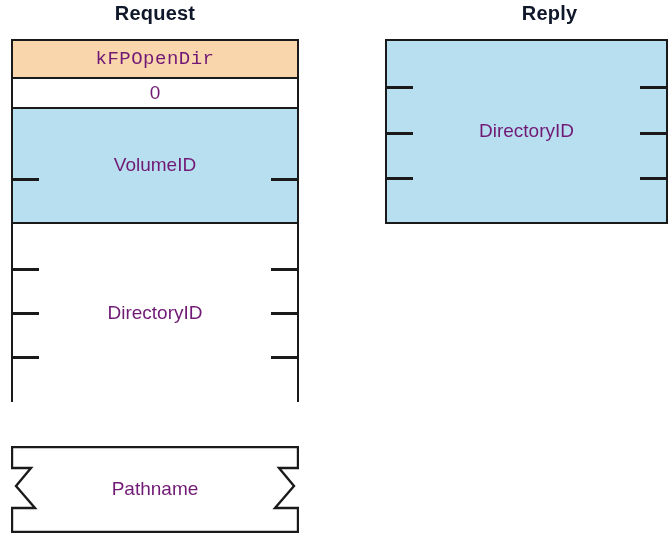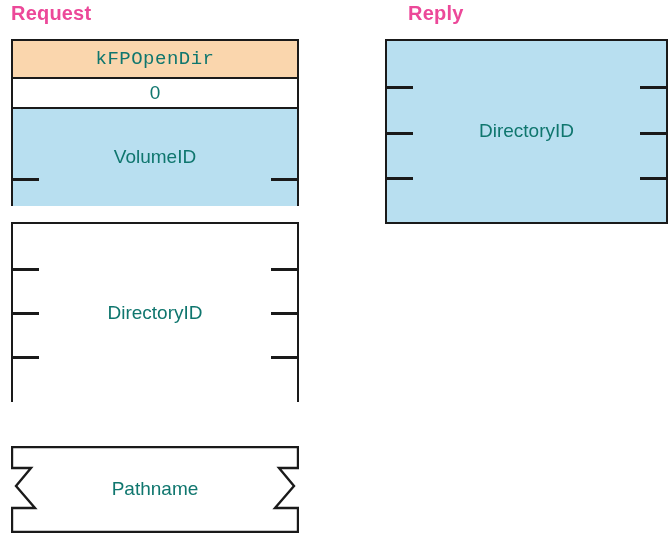--- a/index.html
+++ b/index.html
@@ -17,22 +17,22 @@
   .diagram {
     position: absolute;
     left: 0; top: 0;
     width: 671px;
     height: 539px;
   }
   .col-title {
     position: absolute;
     font-size: 20px;
     font-weight: bold;
-    color: #ec4899;
-    text-align: left;
+    color: #0f172a;
+    text-align: center;
     letter-spacing: 0.2px;
   }
   #title-request { left: 11px; top: 2px; width: 288px; }
   #title-reply   { left: 408px; top: 2px; width: 283px; }
 
   .packet {
     position: absolute;
     box-sizing: border-box;
   }
   #request-packet { left: 11px; top: 39px; width: 288px; height: 494px; }
@@ -46,21 +46,21 @@
     border: 2px solid #1a1a1a;
     border-bottom-width: 0;
     display: flex;
     align-items: center;
     justify-content: center;
     background: #ffffff;
   }
   .field.last { border-bottom-width: 2px; }
   .field-label {
     font-size: 19px;
-    color: #0f766e;
+    color: #701a75;
     text-align: center;
     line-height: 1.1;
     pointer-events: none;
   }
   .field-label.mono {
     font-family: "Liberation Mono", "DejaVu Sans Mono", monospace;
     font-size: 19px;
     letter-spacing: 0.5px;
   }
 
@@ -95,21 +95,21 @@
   <div class="packet" id="request-packet">
 
     <div class="field fill-orange" style="top:0px; height:38px;">
       <span class="field-label mono">kFPOpenDir</span>
     </div>
 
     <div class="field fill-white" style="top:38px; height:30px;">
       <span class="field-label">0</span>
     </div>
 
-    <div class="field fill-blue" style="top:68px; height:99px;">
+    <div class="field fill-blue" style="top:68px; height:115px;">
       <span class="tick left" style="top:69px;"></span>
       <span class="tick right" style="top:69px;"></span>
       <span class="field-label">VolumeID</span>
     </div>
 
     <div class="field fill-white" style="top:183px; height:180px;">
       <span class="tick left" style="top:44px;"></span>
       <span class="tick right" style="top:44px;"></span>
       <span class="tick left" style="top:88px;"></span>
       <span class="tick right" style="top:88px;"></span>

